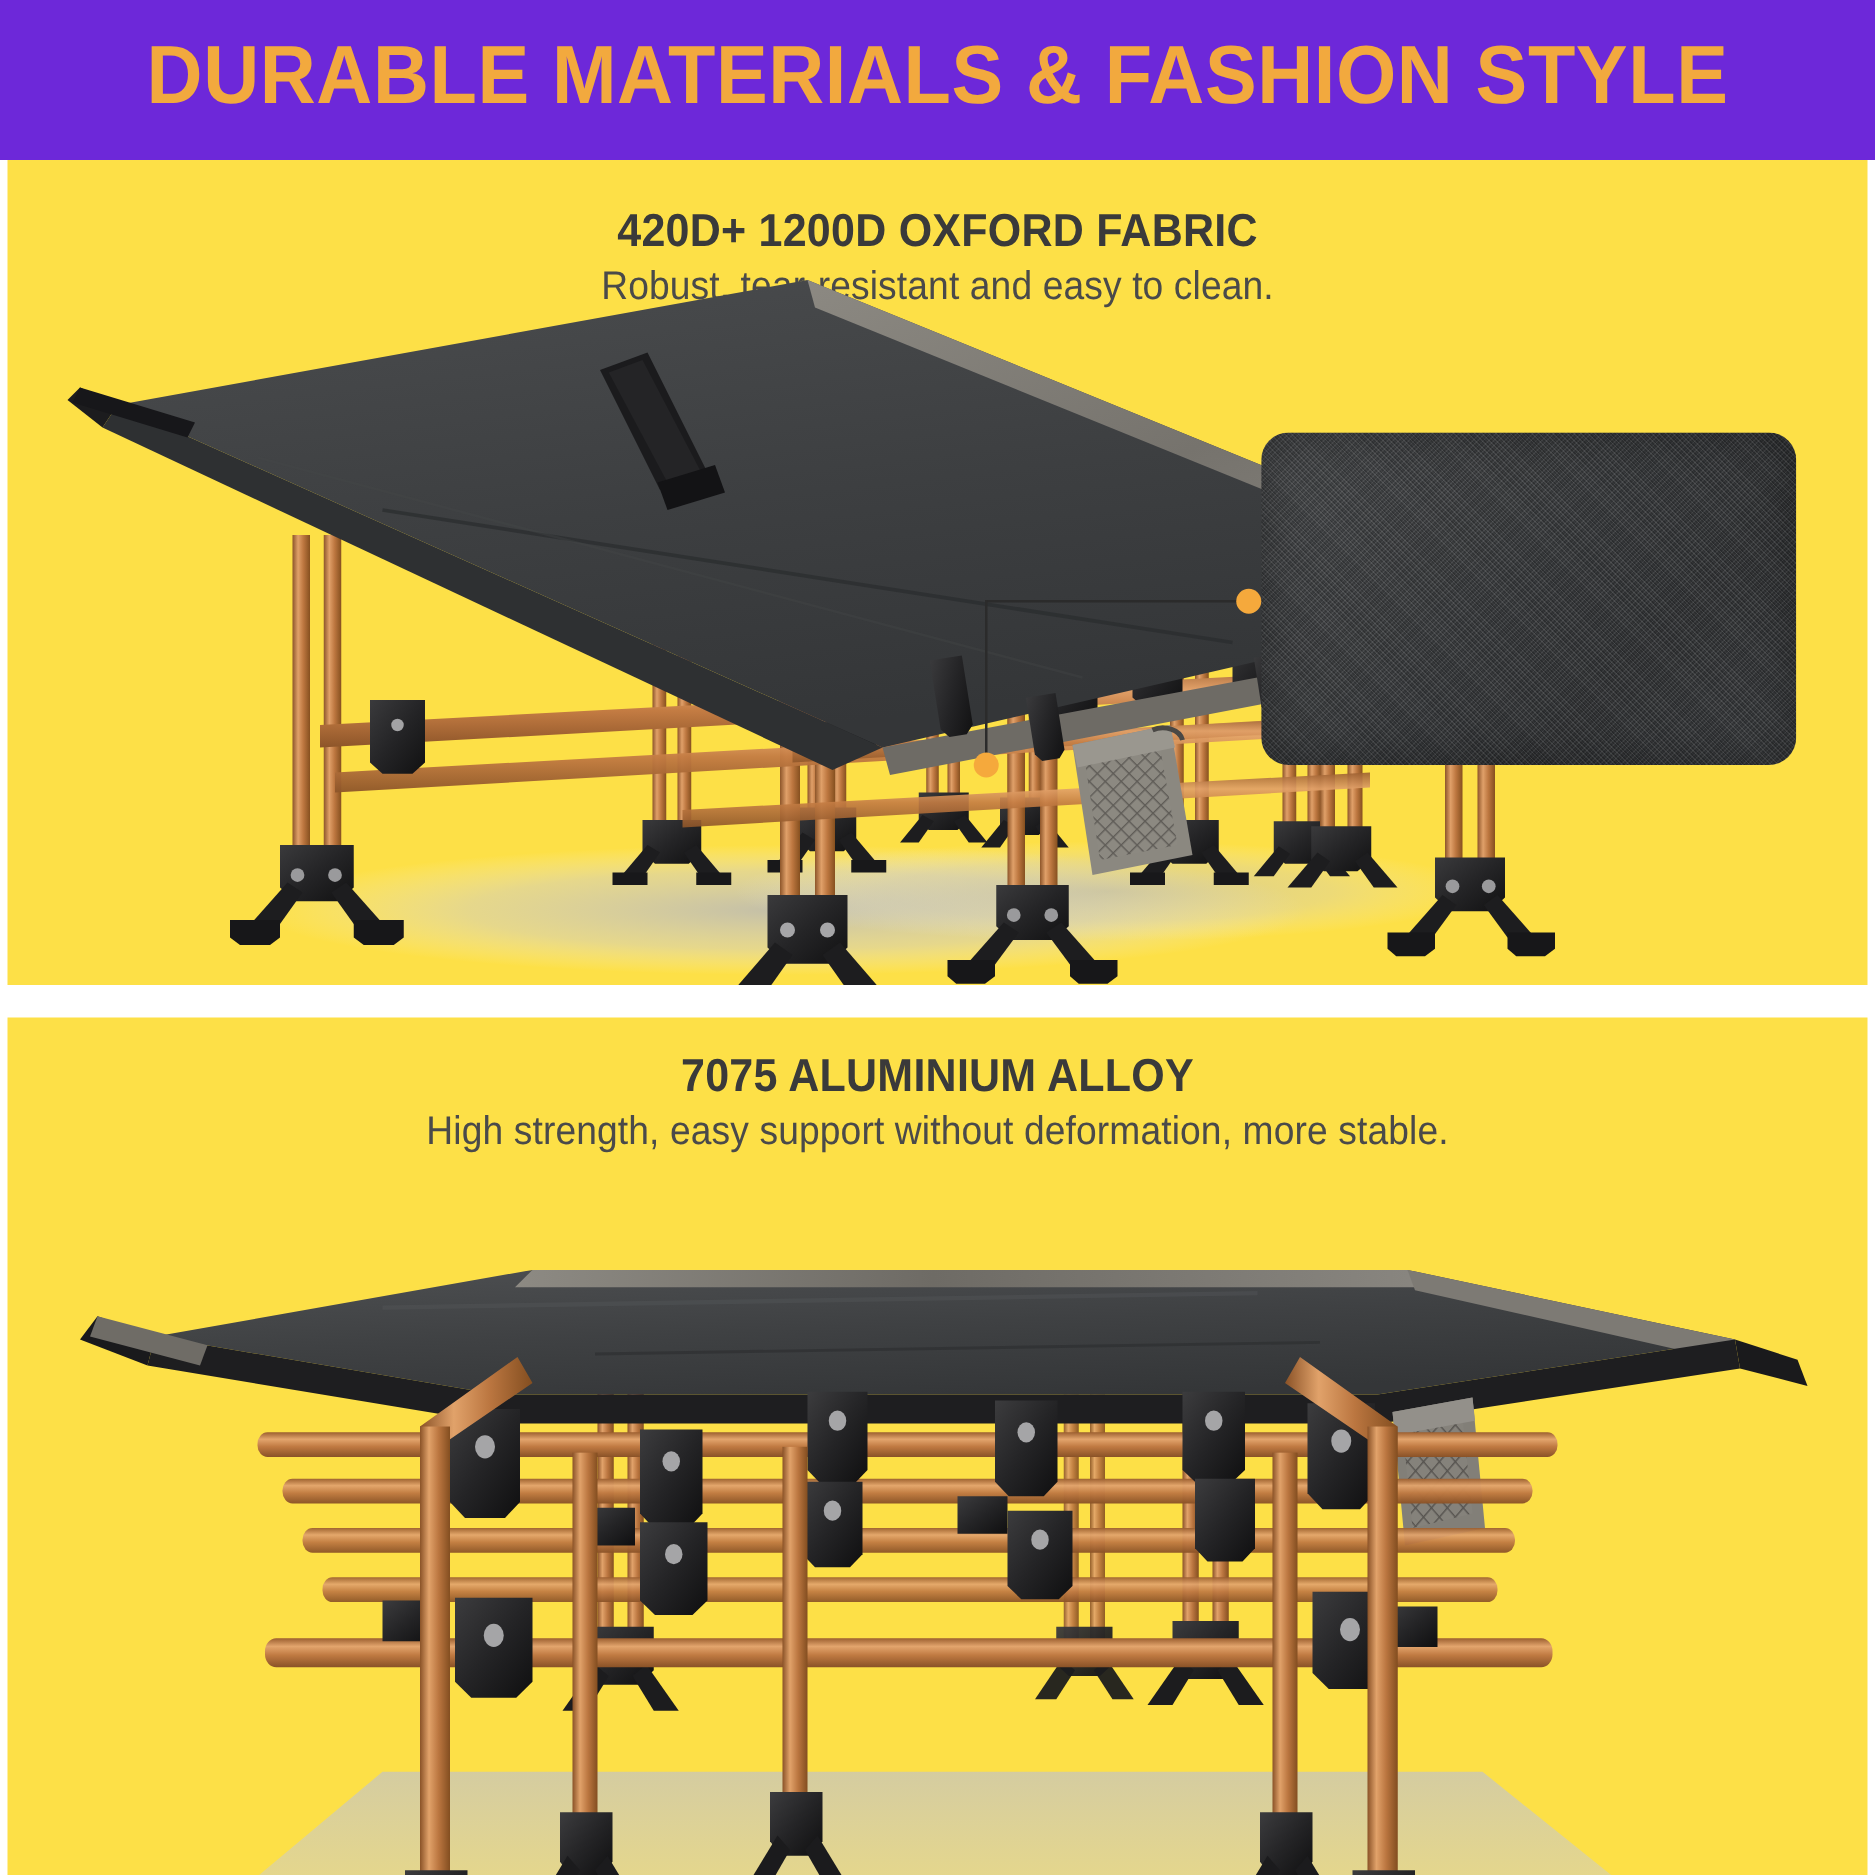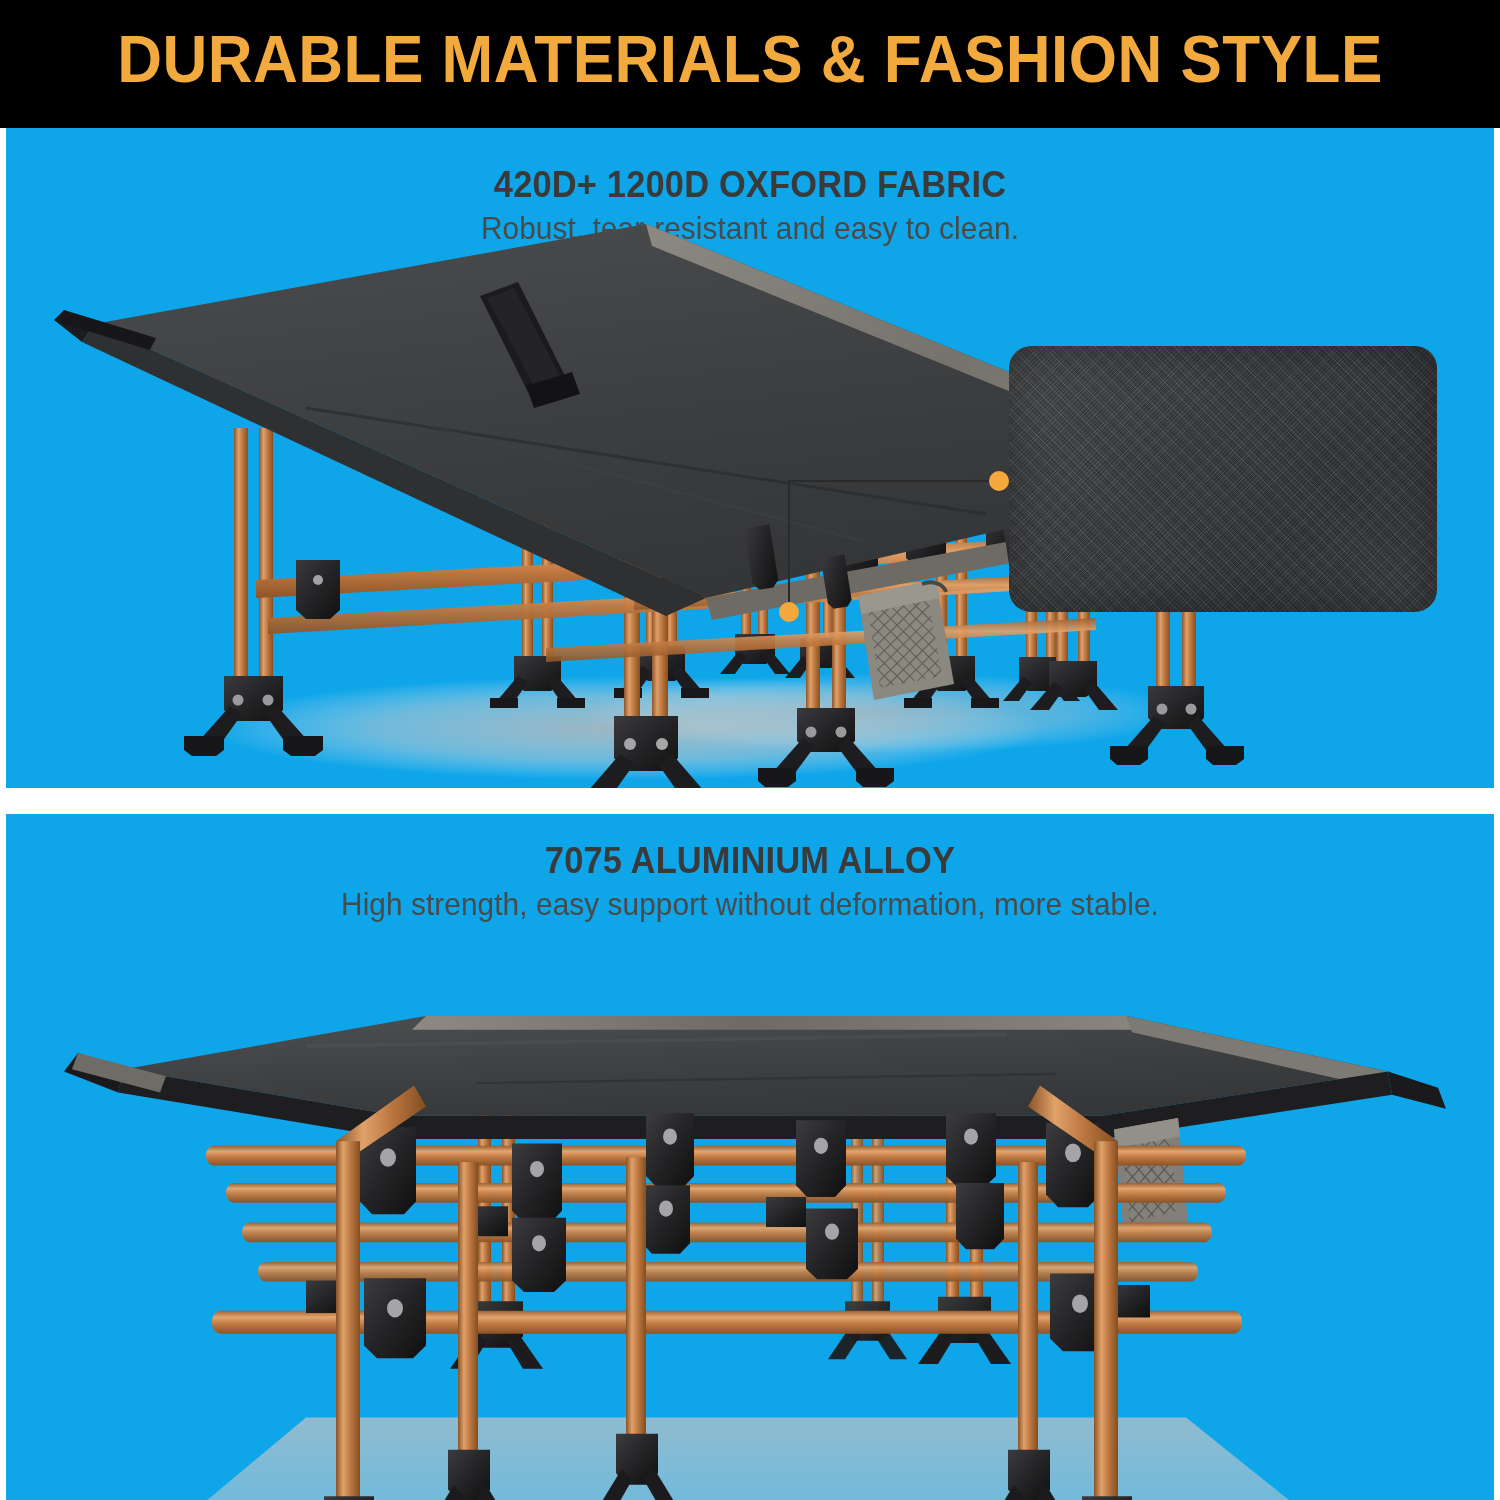--- a/index.html
+++ b/index.html
@@ -9,39 +9,39 @@
     background:#ffffff;
     font-family:"Liberation Sans","DejaVu Sans",sans-serif;
     overflow:hidden;
     position:relative;
   }
   #page{position:absolute;inset:0;width:1500px;height:1500px;background:#fff;}
 
   
   .masthead{
     position:absolute;left:0;top:0;width:1500px;height:128px;
-    background:#000000;
+    background:#6d28d9;
   }
   .masthead-title{
     position:absolute;left:0;top:22px;width:1500px;
     text-align:center;
     color:#F2A93E;
     font-weight:bold;
     font-size:66px;
     letter-spacing:0.5px;
     line-height:74px;
     transform:scaleX(0.94);
     transform-origin:center top;
     white-space:nowrap;
   }
 
   
   .panel{
     position:absolute;
-    background:#0ea5e9;
+    background:#fde047;
     overflow:hidden;
   }
   #panel-top{left:6px;top:128px;width:1488px;height:660px;}
   #panel-bottom{left:6px;top:814px;width:1488px;height:796px;}
 
   .panel-heading{
     position:absolute;left:0;width:100%;
     text-align:center;
     color:#3A3A3A;
     font-weight:bold;

